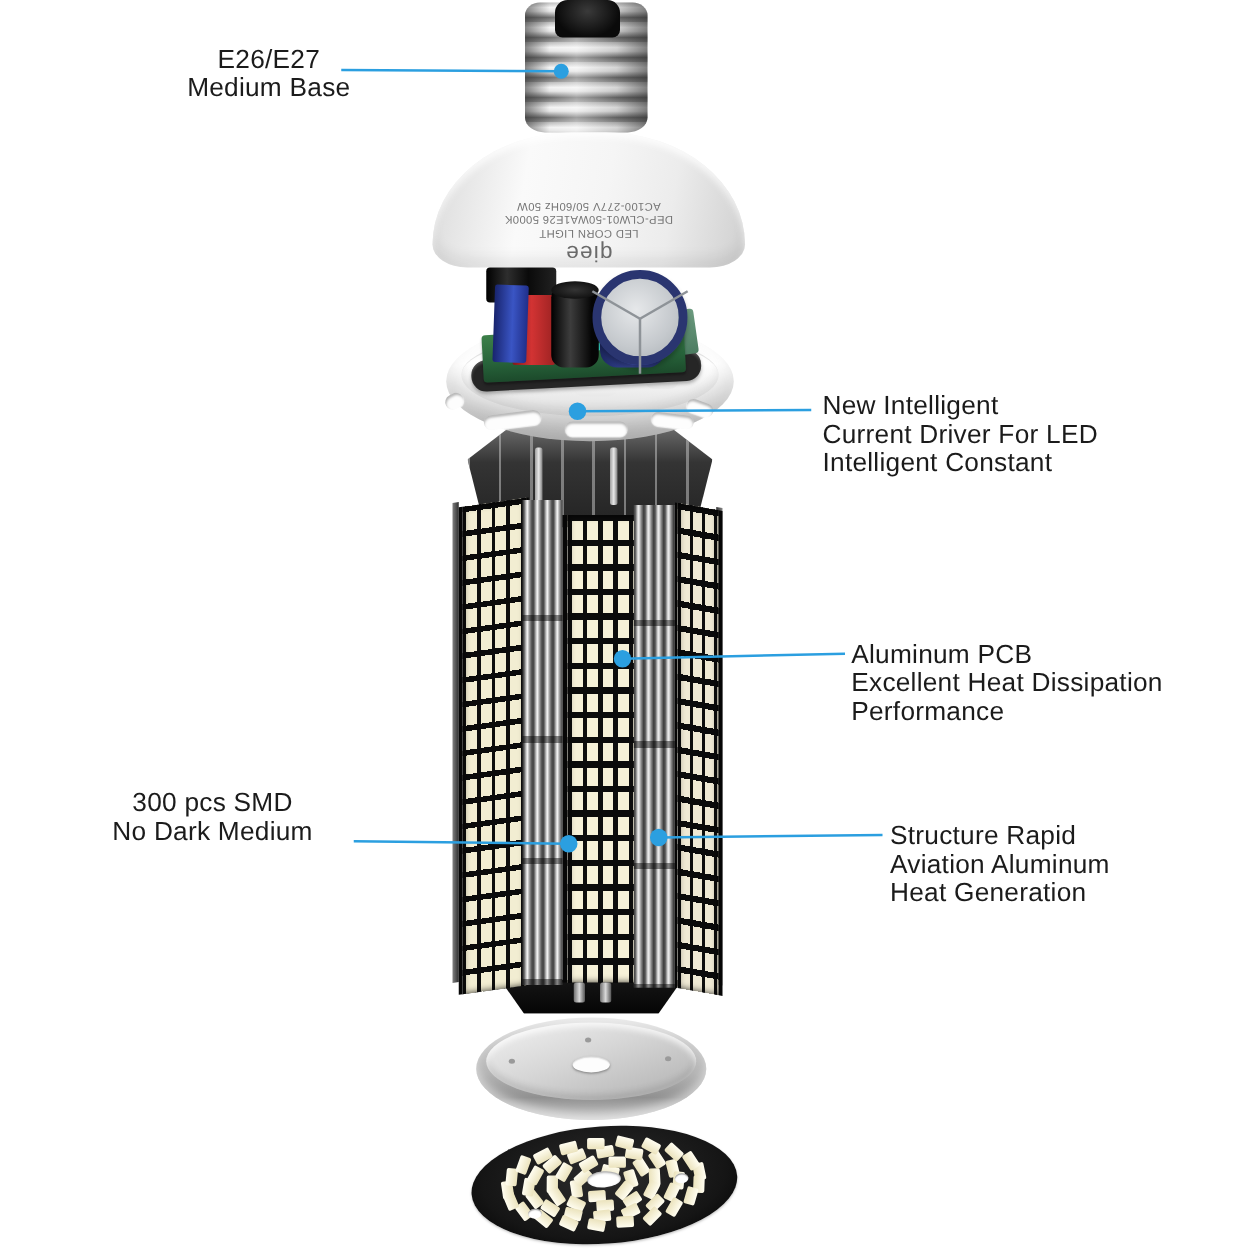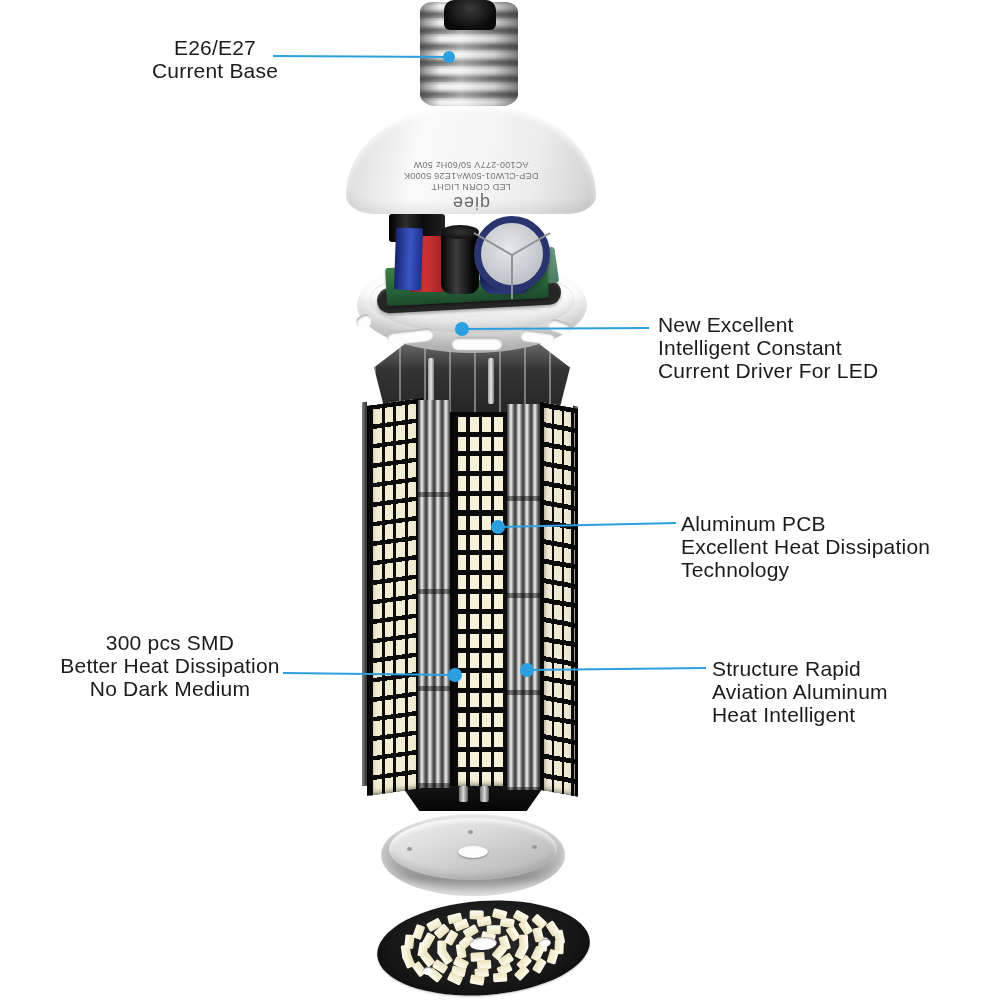--- a/index.html
+++ b/index.html
@@ -281,36 +281,35 @@
     <line class="lead" x1="498" y1="527" x2="676" y2="523" stroke-width="2" stroke="#2b9fe0"></line>
     <circle class="dot" cx="498" cy="527" r="7" fill="#2b9fe0"></circle>
     <line class="lead" x1="283" y1="673" x2="455" y2="675" stroke-width="2" stroke="#2b9fe0"></line>
     <circle class="dot" cx="455" cy="675" r="7" fill="#2b9fe0"></circle>
     <line class="lead" x1="527" y1="670" x2="706" y2="668" stroke-width="2" stroke="#2b9fe0"></line>
     <circle class="dot" cx="527" cy="670" r="7" fill="#2b9fe0"></circle>
   </svg>
 
   <div class="callout center" id="callout-base">
     <div>E26/E27</div>
-    <div>Current Base</div>
+    <div>Medium Base</div>
   </div>
   <div class="callout" id="callout-driver">
-    <div>New Excellent</div>
+    <div>New Intelligent</div>
+    <div>Current Driver For LED</div>
     <div>Intelligent Constant</div>
-    <div>Current Driver For LED</div>
   </div>
   <div class="callout" id="callout-pcb">
     <div>Aluminum PCB</div>
     <div>Excellent Heat Dissipation</div>
-    <div>Technology</div>
+    <div>Performance</div>
   </div>
   <div class="callout center" id="callout-chips">
     <div>300 pcs SMD</div>
-    <div>Better Heat Dissipation</div>
     <div>No Dark Medium</div>
   </div>
   <div class="callout" id="callout-aluminum">
     <div>Structure Rapid</div>
     <div>Aviation Aluminum</div>
-    <div>Heat Intelligent</div>
+    <div>Heat Generation</div>
   </div>
 
 </div>
 
 </body></html>

